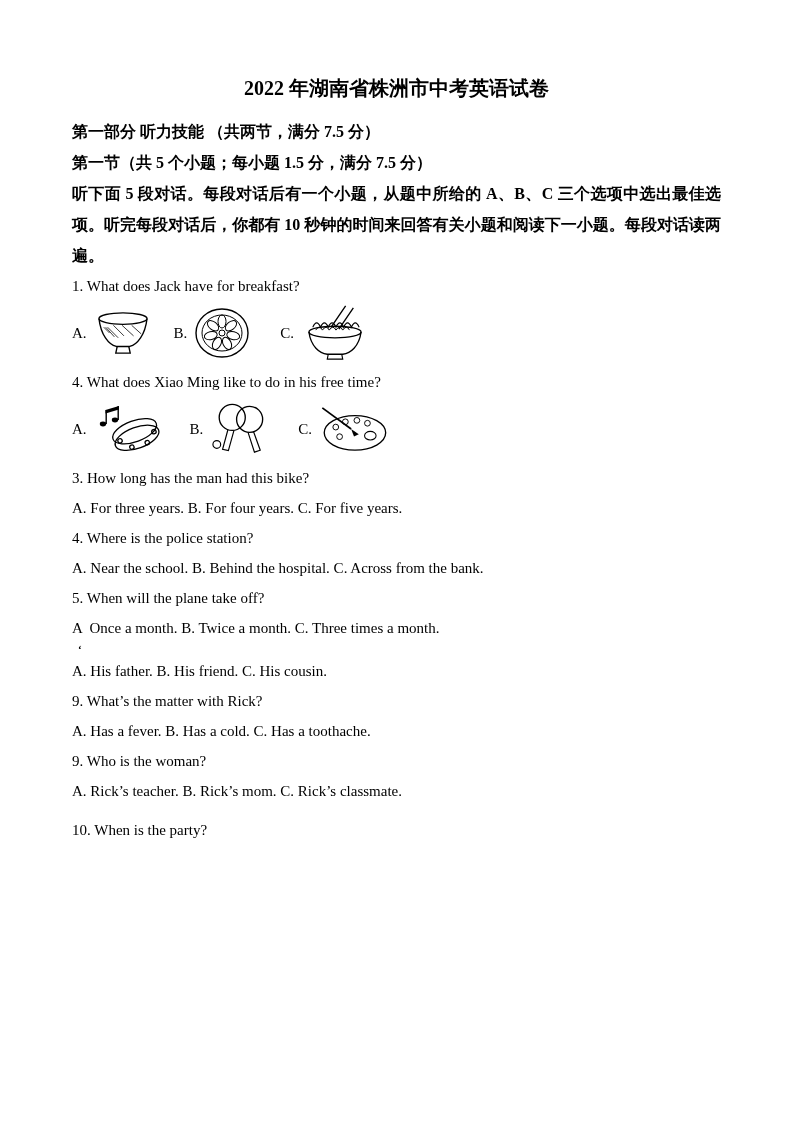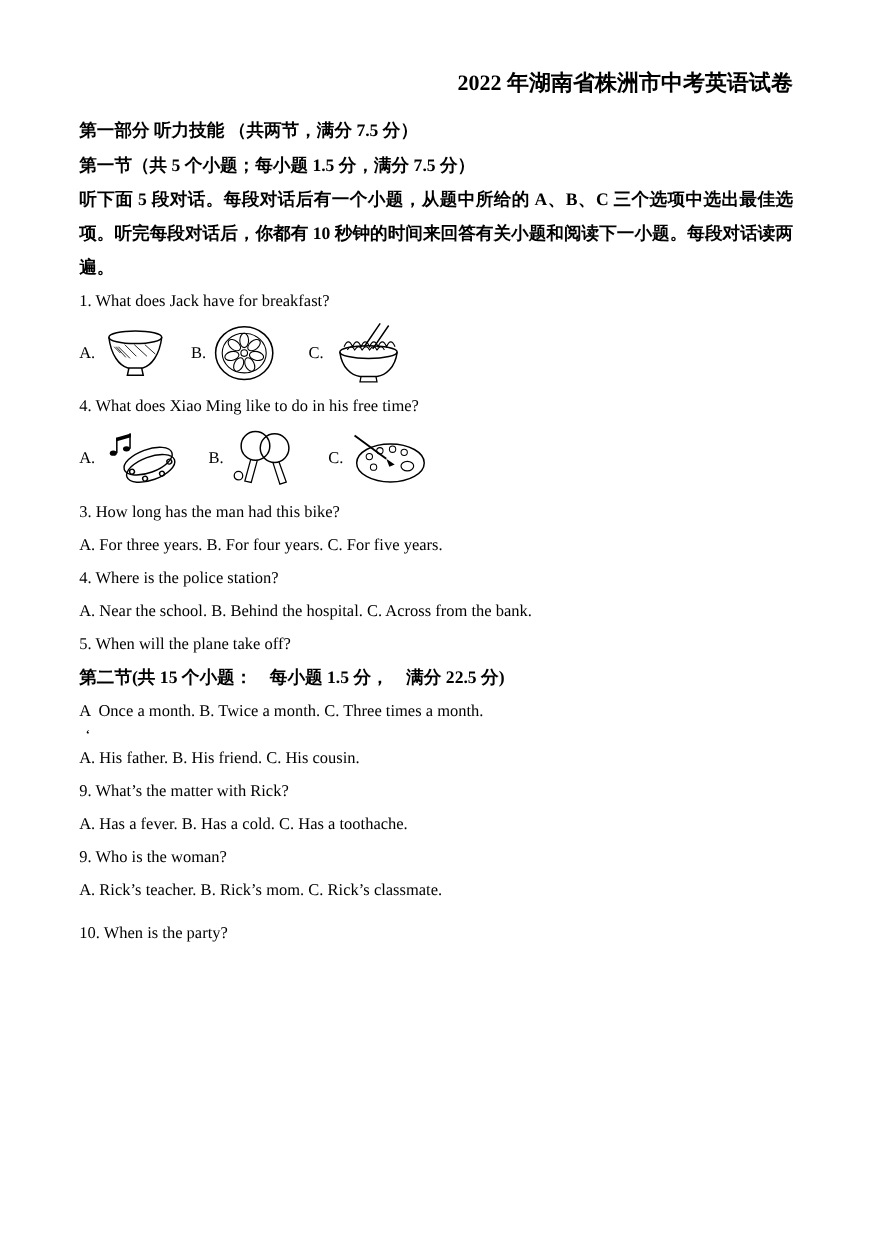--- a/index.html
+++ b/index.html
@@ -5,22 +5,22 @@
   * { box-sizing: border-box; }
   html, body { margin: 0; padding: 0; }
   body {
     width: 793px; height: 1122px;
     background: #ffffff; color: #000000;
     font-family: "Liberation Serif", "DejaVu Serif", serif;
     overflow: hidden;
   }
   .page { width: 793px; height: 1122px; padding: 58px 72px 0 72px; background: #fff; }
   .title {
-    font-size: 20px; font-weight: 700; text-align: right;
-    line-height: 28px; margin: 4px 0 14px 0;
+    font-size: 20px; font-weight: 700; text-align: center;
+    line-height: 28px; margin: 16px 0 14px 0;
   }
   .zh { font-weight: 700; font-size: 16px; line-height: 31px; margin: 0; }
   .zh-just { text-align: justify; }
   .en { font-size: 15px; line-height: 30px; margin: 0; white-space: pre-wrap; }
   .opt-row { display: flex; align-items: center; height: 62px; margin: 1px 0 3px 0; }
   .opt-label { font-size: 15px; margin-right: 7px; }
   .gap-b { margin-left: 22px; }
   .gap-c { margin-left: 30px; }
   .icon { display: inline-flex; align-items: center; }
   .icon svg { display: block; }
@@ -142,21 +142,20 @@
   </div>
 
   <p class="en">3. How long has the man had this bike?</p>
   <p class="en">A. For three years. B. For four years. C. For five years.</p>
 
   <p class="en">4. Where is the police station?</p>
   <p class="en">A. Near the school. B. Behind the hospital. C. Across from the bank.</p>
 
   <p class="en">5. When will the plane take off?</p>
 
-  <p class="zh">第二节(共 15 个小题：　每小题 1.5 分，　满分 22.5 分)</p>
 
   <p class="en">A  Once a month. B. Twice a month. C. Three times a month.</p>
   <p class="stray">‘</p>
 
   <p class="en">A. His father. B. His friend. C. His cousin.</p>
 
   <p class="en">9. What’s the matter with Rick?</p>
   <p class="en">A. Has a fever. B. Has a cold. C. Has a toothache.</p>
 
   <p class="en">9. Who is the woman?</p>

